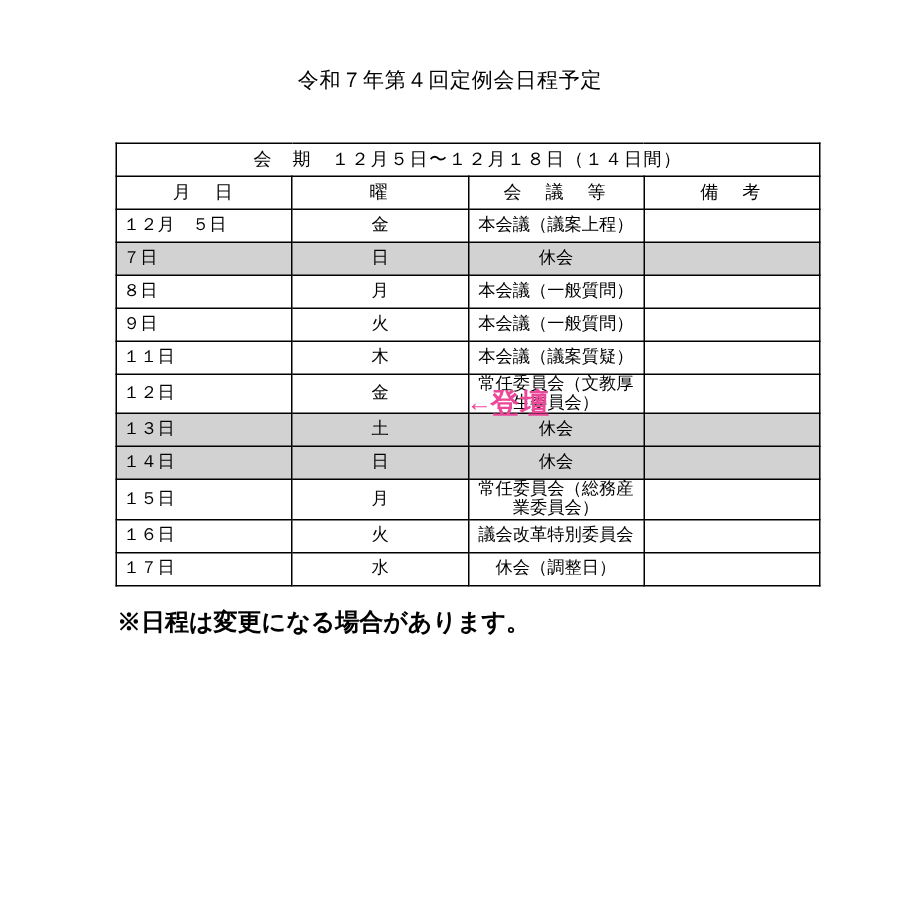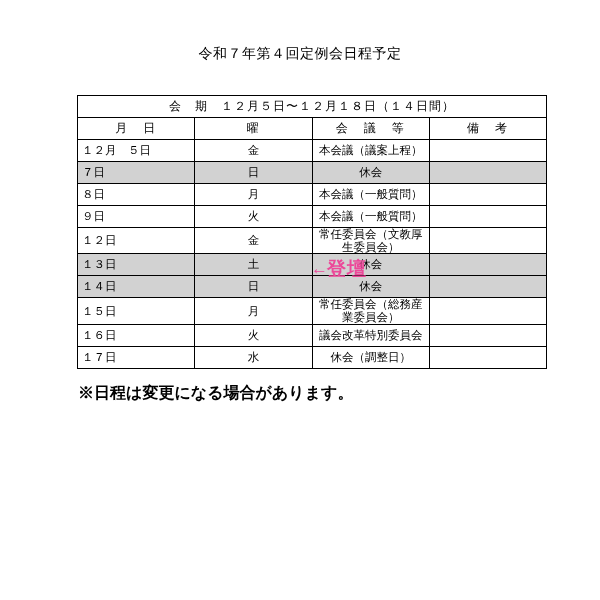--- a/index.html
+++ b/index.html
@@ -125,20 +125,26 @@
           <td class="col-cont">本会議（一般質問）</td>
           <td class="col-note"></td>
         </tr>
         <tr>
           <td class="col-date">９日</td>
           <td class="col-day">火</td>
           <td class="col-cont">本会議（一般質問）</td>
           <td class="col-note"></td>
         </tr>
         <tr>
+          <td class="col-date">１１日</td>
+          <td class="col-day">木</td>
+          <td class="col-cont">本会議（議案質疑）</td>
+          <td class="col-note"></td>
+        </tr>
+        <tr>
           <td class="col-date">１２日</td>
           <td class="col-day">金</td>
           <td class="col-cont">常任委員会（文教厚生委員会）</td>
           <td class="col-note"></td>
         </tr>
         <tr class="shaded">
           <td class="col-date">１３日</td>
           <td class="col-day">土</td>
           <td class="col-cont">休会</td>
           <td class="col-note"></td>

